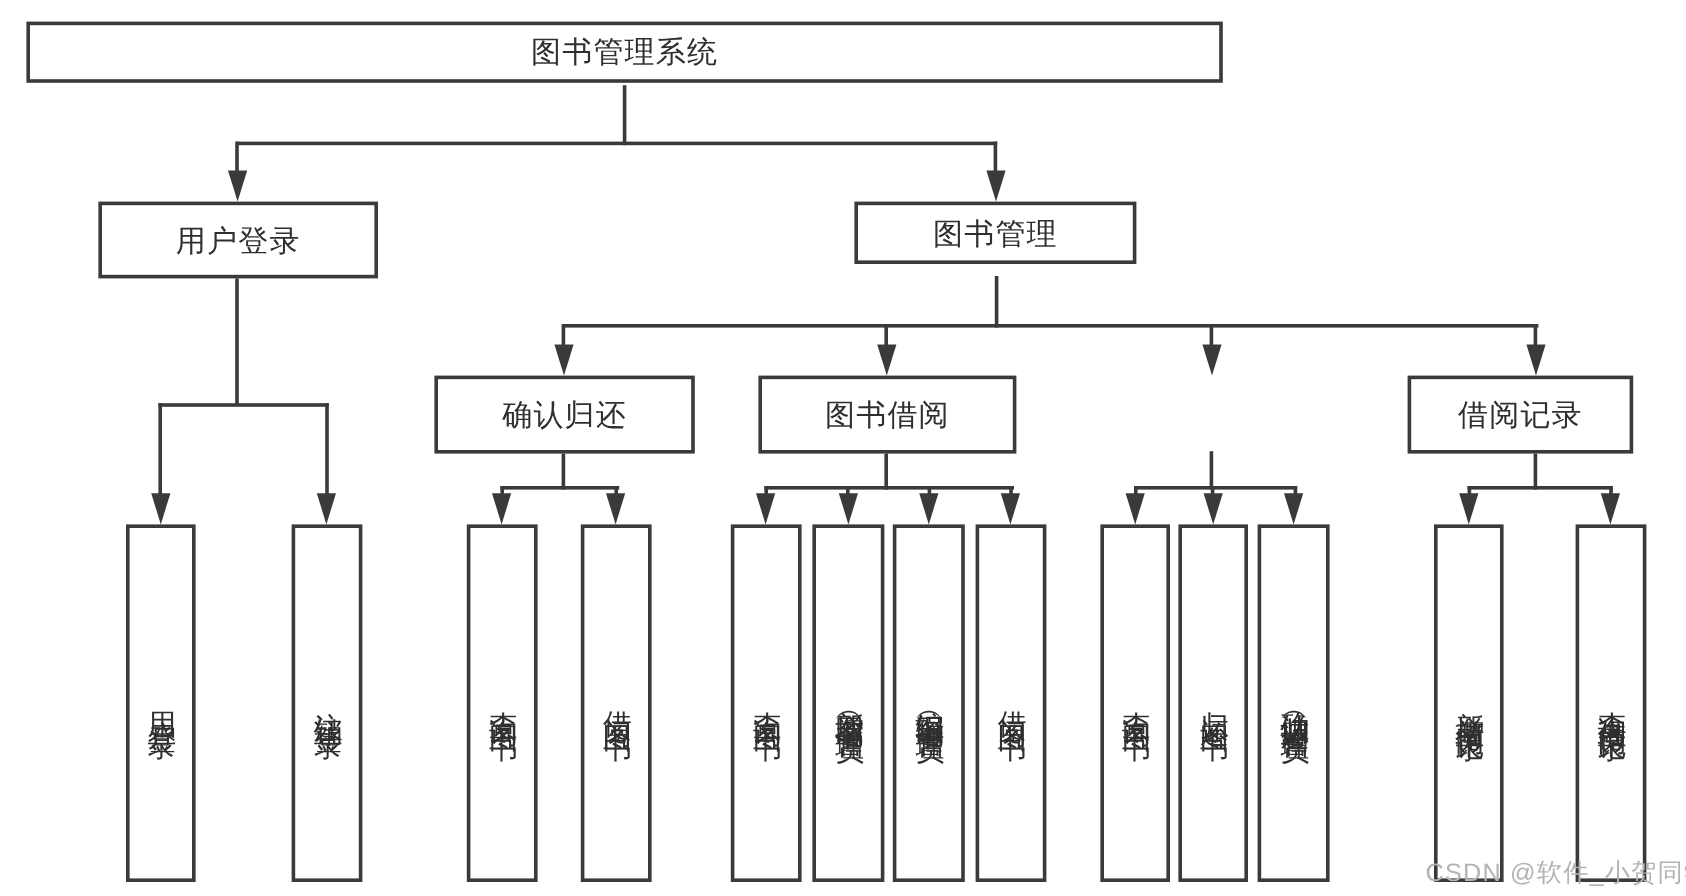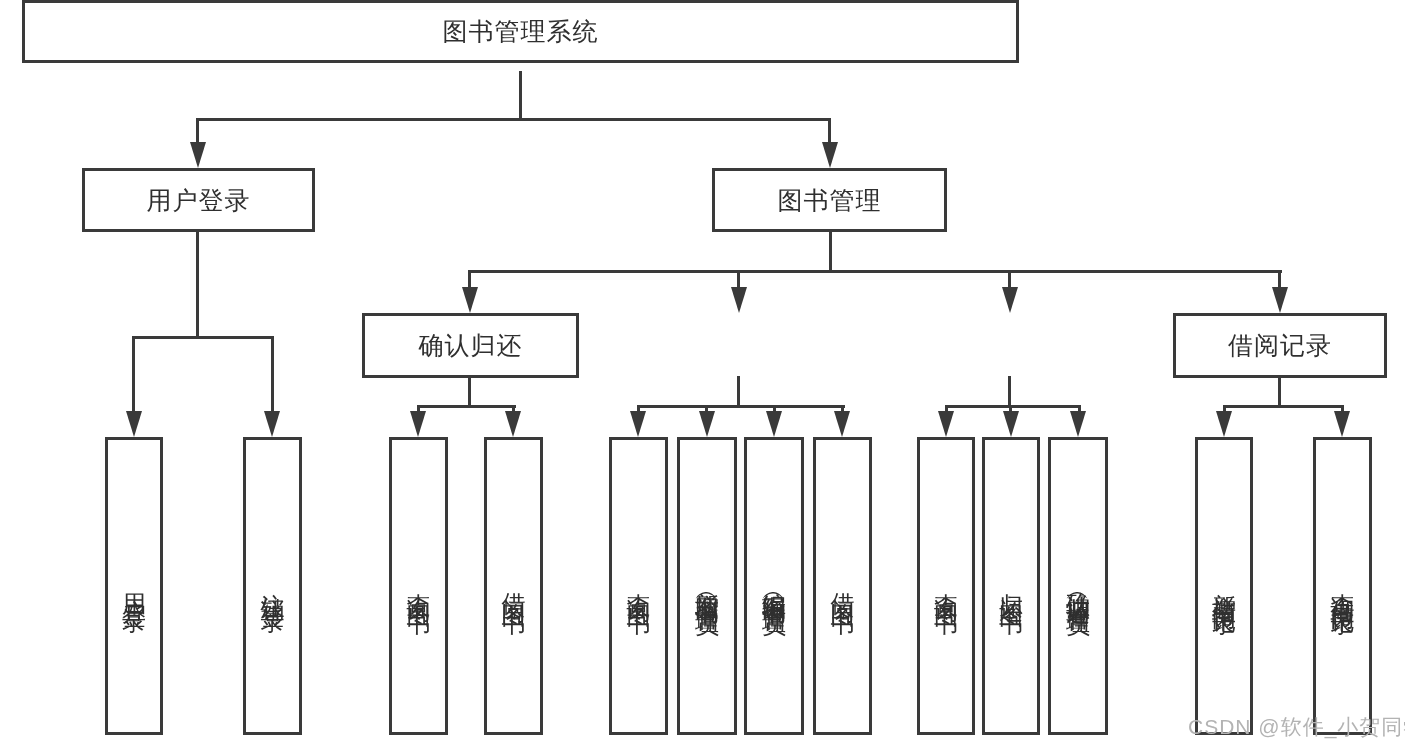--- a/index.html
+++ b/index.html
@@ -57,36 +57,36 @@
     letter-spacing:1px;
     white-space:nowrap;
     z-index:5;
   }
 </style>
 </head>
 <body>
 
 <div class="canvas">
 
-  <div class="box" style="left:22px;top:0;width:997px;height:63px">
+  <div class="box" style="left:22px;top:18px;width:997px;height:51px">
     <span>图书管理系统</span>
   </div>
 
   <div class="vl" style="left:519px;top:71px;height:50px"></div>
   <div class="hl" style="left:197px;top:118px;width:634px"></div>
 
   <div class="vl" style="left:196px;top:118px;height:32px"></div>
   <div class="ah" style="left:190px;top:142px"></div>
   <div class="vl" style="left:828px;top:118px;height:32px"></div>
   <div class="ah" style="left:822px;top:142px"></div>
 
   <div class="box" style="left:82px;top:168px;width:233px;height:64px">
     <span>用户登录</span>
   </div>
-  <div class="box" style="left:712px;top:168px;width:235px;height:64px">
+  <div class="box" style="left:712px;top:168px;width:235px;height:52px">
     <span>图书管理</span>
   </div>
 
   <div class="vl" style="left:196px;top:230px;height:108px"></div>
   <div class="hl" style="left:132px;top:336px;width:142px"></div>
   <div class="vl" style="left:132px;top:336px;height:80px"></div>
   <div class="ah" style="left:126px;top:411px"></div>
   <div class="vl" style="left:271px;top:336px;height:80px"></div>
   <div class="ah" style="left:264px;top:411px"></div>
 
@@ -97,21 +97,24 @@
   <div class="vl" style="left:737px;top:270px;height:22px"></div>
   <div class="ah" style="left:731px;top:287px"></div>
   <div class="vl" style="left:1008px;top:270px;height:22px"></div>
   <div class="ah" style="left:1002px;top:287px"></div>
   <div class="vl" style="left:1278px;top:270px;height:22px"></div>
   <div class="ah" style="left:1272px;top:287px"></div>
 
   <div class="box" style="left:362px;top:313px;width:217px;height:65px">
     <span>确认归还</span>
   </div>
-  <div class="box" style="left:1173px;top:313px;width:214px;height:65px">
+  <div class="box" style="left:632px;top:313px;width:215px;height:65px">
+    <span>图书借阅</span>
+  </div>
+  <div class="box" style="left:1173px;top:313px;width:188px;height:65px">
     <span>借阅记录</span>
   </div>
 
   <div class="vl" style="left:468px;top:376px;height:32px"></div>
   <div class="hl" style="left:417px;top:405px;width:99px"></div>
   <div class="vl" style="left:417px;top:405px;height:12px"></div>
   <div class="ah" style="left:410px;top:411px"></div>
   <div class="vl" style="left:512px;top:405px;height:12px"></div>
   <div class="ah" style="left:505px;top:411px"></div>
 

